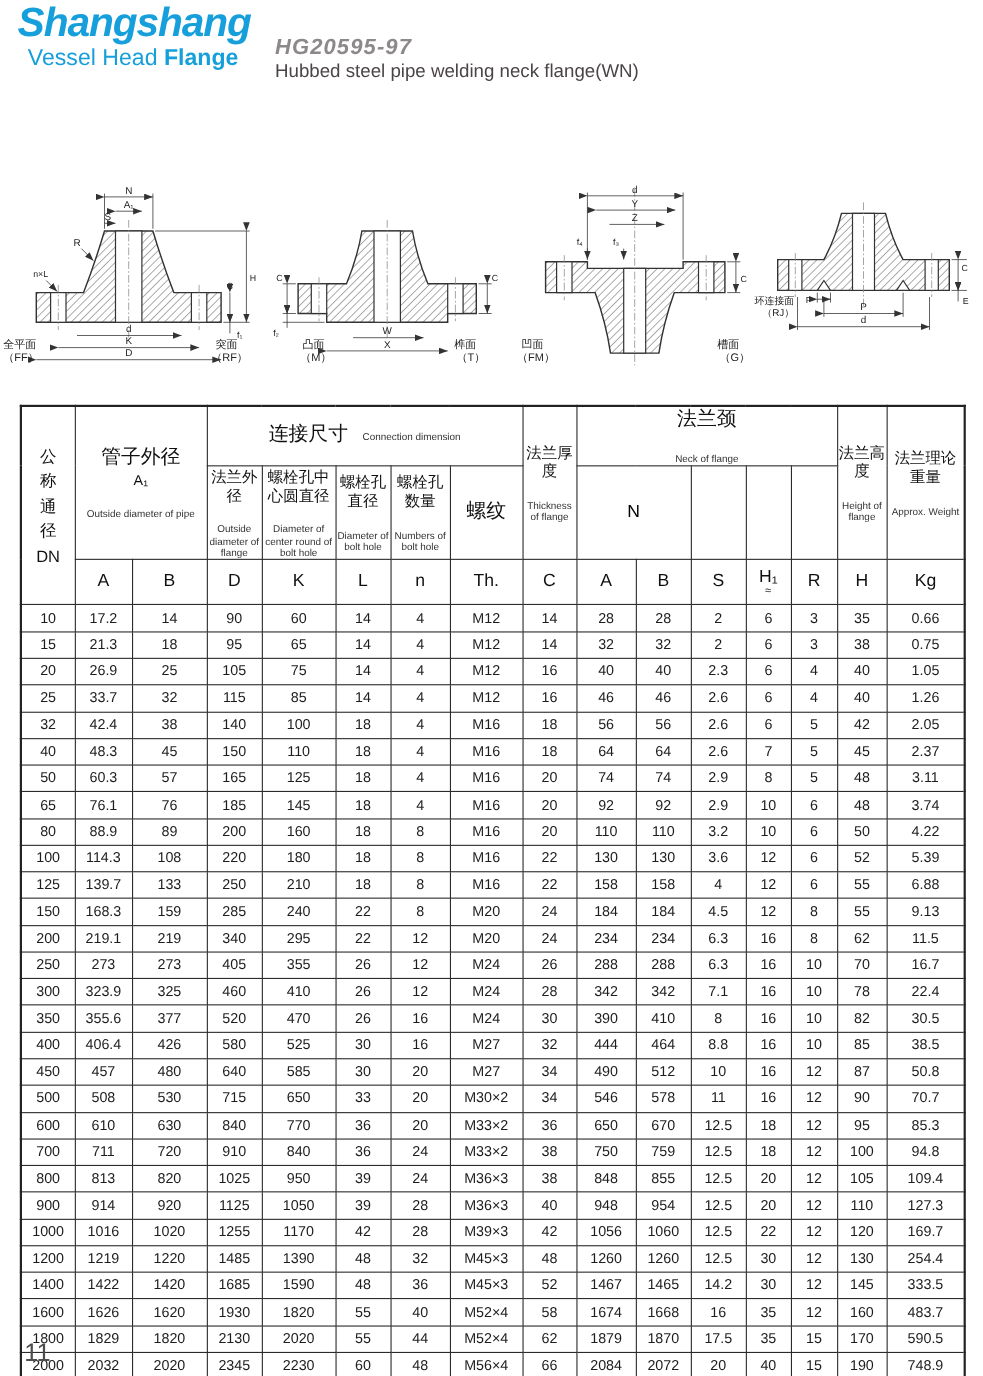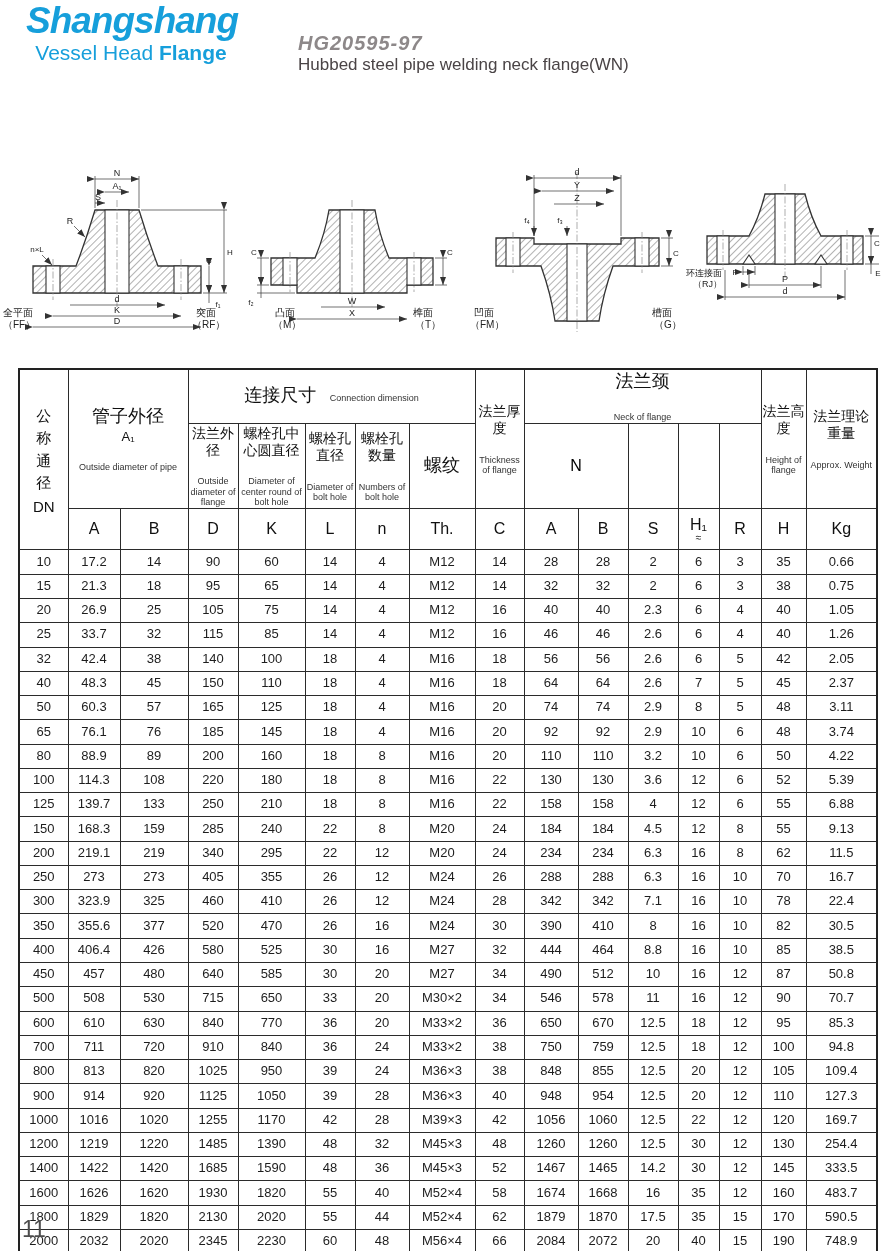--- a/index.html
+++ b/index.html
@@ -1,28 +1,28 @@
 <!DOCTYPE html>
 <html><head>
 <meta charset="utf-8">
 <style>
   html,body{margin:0;padding:0;background:#e8e8e8;}
   .page{position:relative;width:894px;height:1251px;background:#ffffff;margin:0 auto;
         font-family:"Liberation Sans","DejaVu Sans",sans-serif;overflow:hidden;}
 
   
-  .logo{position:absolute;left:26px;top:2px;width:210px;text-align:center;}
+  .logo{position:absolute;left:16px;top:2px;width:210px;text-align:center;}
   .logo .brand{font-size:37px;font-weight:bold;font-style:italic;letter-spacing:-1px;line-height:1.05;}
   .logo .tagline{font-size:21px;letter-spacing:0;line-height:1.15;}
   .logo .tagline .bold{font-weight:bold;}
   .title-block{position:absolute;left:250px;top:22px;width:640px;}
   .title-main{font-size:29px;color:#433d3f;letter-spacing:0;white-space:nowrap;}
   .title-sub{display:flex;align-items:baseline;margin-top:10px;flex-direction:column;}
   .std{font-size:20px;font-weight:bold;font-style:italic;color:#8d8889;letter-spacing:1px;}
-  .sub-en{font-size:17px;color:#4a4446;margin-left:48px;}
+  .sub-en{font-size:17px;color:#4a4446;}
 
   
   .diagrams{position:absolute;left:0;top:166px;width:894px;display:flex;justify-content:space-between;}
   .dwrap{position:relative;}
   svg{display:block;}
   .hatchfig{stroke:#333;stroke-width:1.3;}
   .cut{fill:#ffffff;stroke:#333;stroke-width:1.1;}
   .cl{stroke:#8a8a8a;stroke-width:0.7;stroke-dasharray:7 2 1.5 2;fill:none;}
   .dl{stroke:#333;stroke-width:0.7;fill:none;}
   .dim{font-size:9px;fill:#222;text-anchor:middle;}

